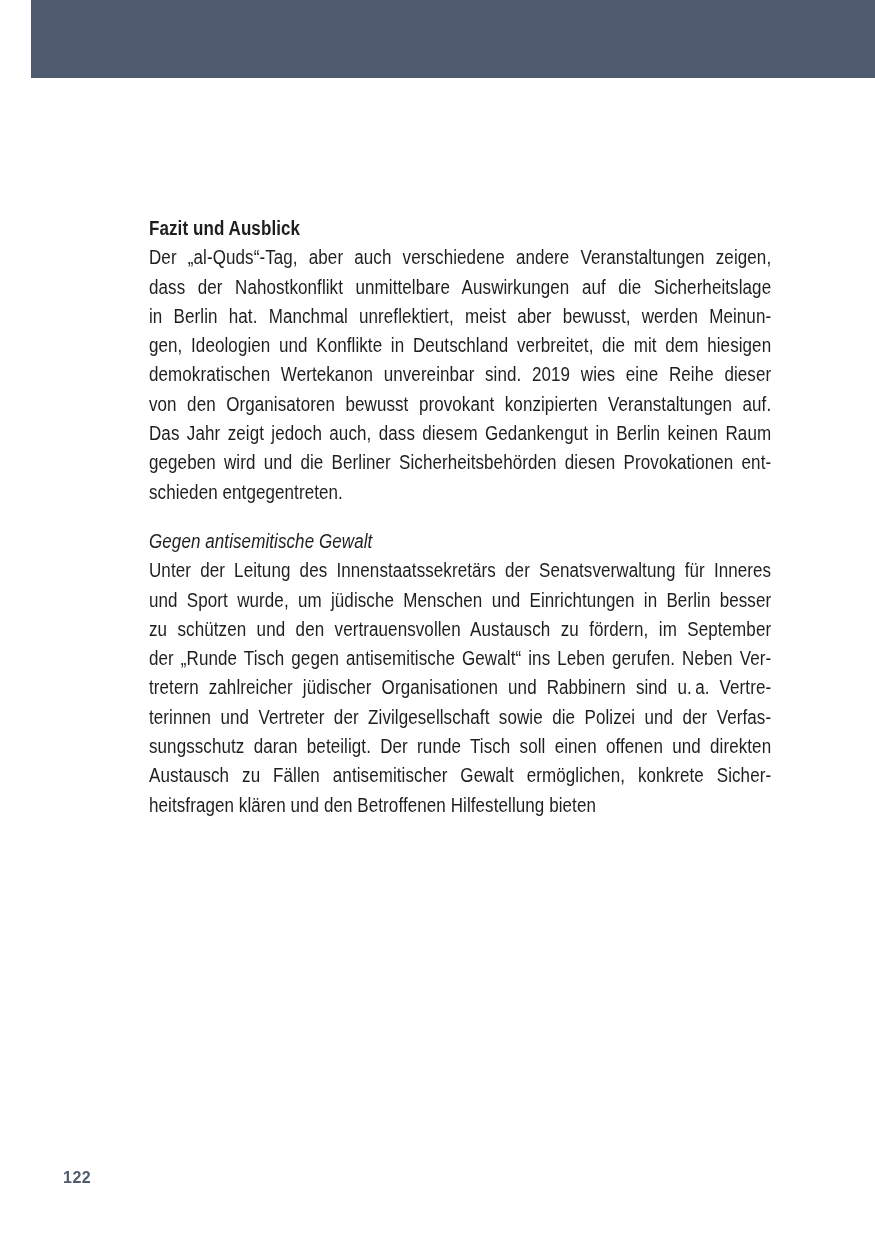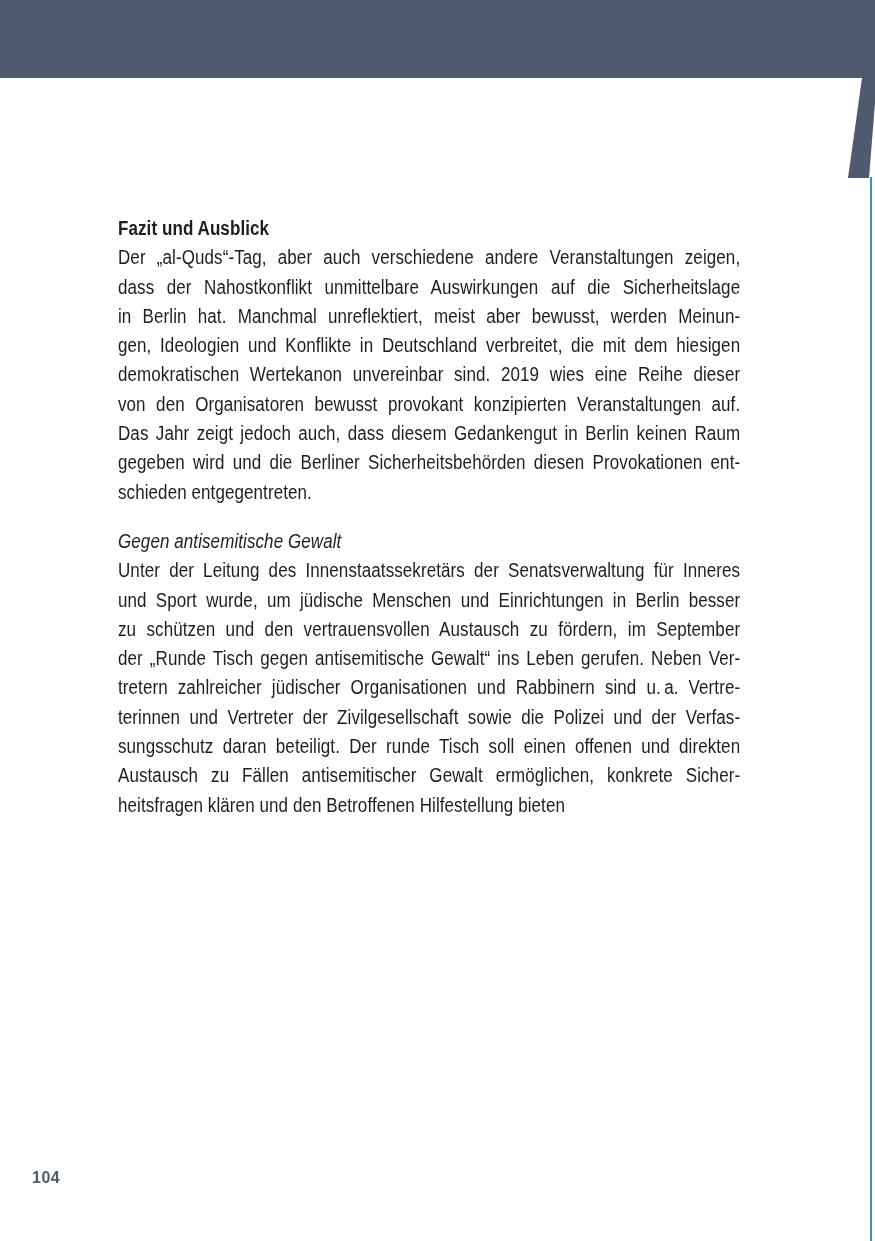--- a/index.html
+++ b/index.html
@@ -9,20 +9,21 @@
     width: 875px;
     height: 1241px;
     overflow: hidden;
     font-family: "Liberation Sans", sans-serif;
   }
   .page {
     position: relative;
     width: 806px;
     height: 1241px;
     background: #ffffff;
+    margin-left: 31px;
   }
   
   .band {
     position: absolute;
     left: 0; top: 0;
     width: 875px; height: 78px;
     background: #4f5a6f;
   }
   
   .wedge {
@@ -114,15 +115,15 @@
       <div class="line">zu schützen und den vertrauensvollen Austausch zu fördern, im September</div>
       <div class="line">der „Runde Tisch gegen antisemitische Gewalt“ ins Leben gerufen. Neben Ver-</div>
       <div class="line">tretern zahlreicher jüdischer Organisationen und Rabbinern sind u. a. Vertre-</div>
       <div class="line">terinnen und Vertreter der Zivilgesellschaft sowie die Polizei und der Verfas-</div>
       <div class="line">sungsschutz daran beteiligt. Der runde Tisch soll einen offenen und direkten</div>
       <div class="line">Austausch zu Fällen antisemitischer Gewalt ermöglichen, konkrete Sicher-</div>
       <div class="line last">heitsfragen klären und den Betroffenen Hilfestellung bieten</div>
     </div>
   </div>
 
-  <div class="page-number">104</div>
+  <div class="page-number">122</div>
 
 </div>
 
 </body></html>

